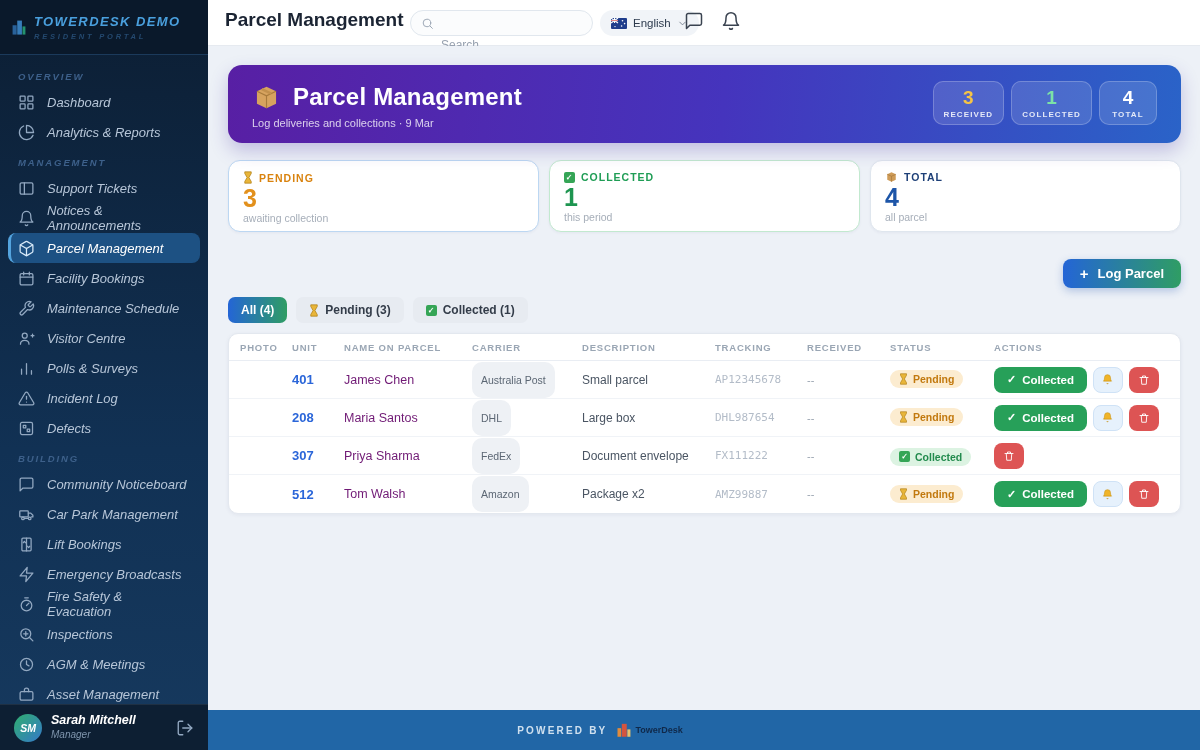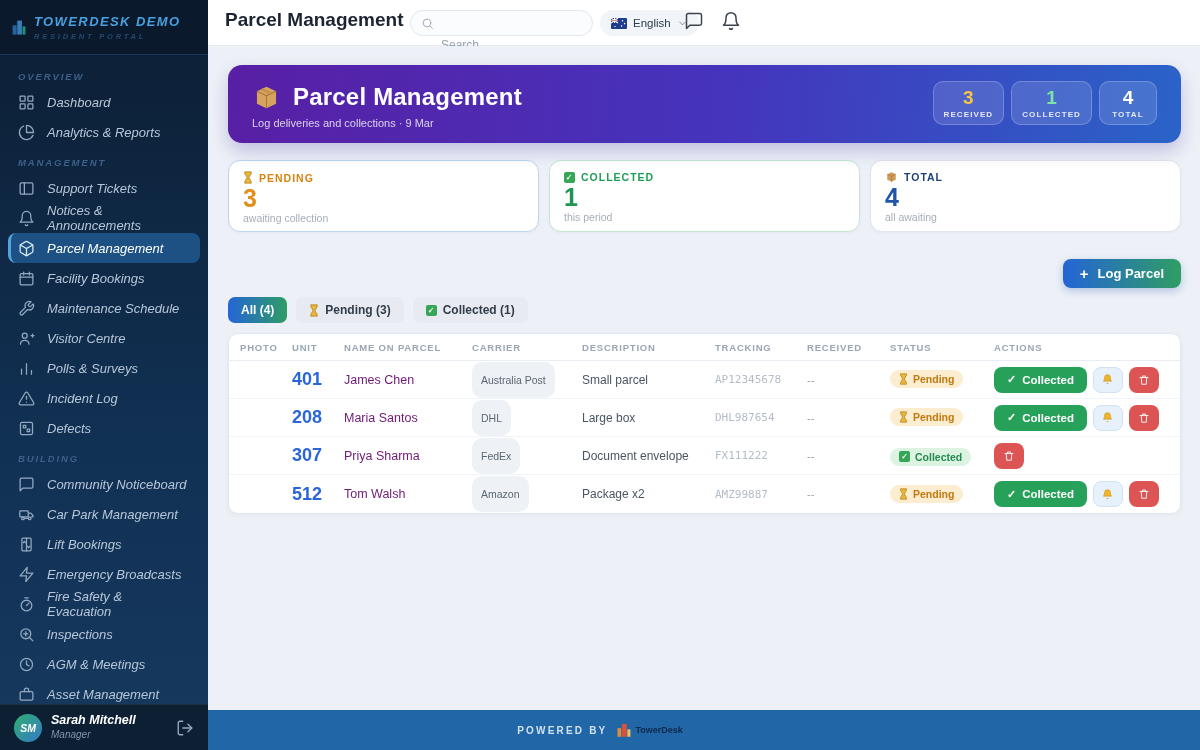--- a/index.html
+++ b/index.html
@@ -94,21 +94,21 @@
   .filter-tab.active { background:linear-gradient(90deg,#2465d6,#2f9d64); color:#fff; }
 
   .table-card { margin-top:10px; background:#fff; border-radius:10px; border:1px solid #e3e8ef;
     box-shadow:0 1px 4px rgba(30,40,90,.06); overflow:hidden; }
   .t-head, .t-row { display:grid; grid-template-columns:52px 52px 128px 110px 133px 92px 83px 104px 1fr;
     align-items:center; padding-left:11px; }
   .t-head { height:27px; border-bottom:1px solid #e9edf3; }
   .th { font-size:9.5px; letter-spacing:.8px; color:#9aa6b4; font-weight:bold; }
   .t-row { height:38px; border-bottom:1px solid #f0f3f7; }
   .t-row:last-child { border-bottom:none; }
-  .unit { color:#2b66d9; font-weight:bold; font-size:18px; cursor:pointer; }
+  .unit { color:#2b66d9; font-weight:bold; font-size:13px; cursor:pointer; }
   .pname { color:#701a75; font-size:12.5px; }
   .carrier-pill { display:inline-block; background:#eef1f5; border-radius:10px; padding:12px 9px; font-size:10.5px; color:#5c6774; width:max-content; }
   .desc { color:#4a5563; font-size:12px; }
   .tracking { color:#b3bcc8; font-family:"DejaVu Sans Mono",monospace; font-size:11px; }
   .received { color:#9aa4b1; font-size:11px; }
   .status-pill { display:inline-flex; align-items:center; gap:5px; border-radius:10px; padding:3px 9px; font-size:10.5px; font-weight:bold; width:max-content; }
   .status-pill.pending  { background:#fcecd0; color:#c2790e; }
   .status-pill.collected{ background:#dcf3e2; color:#238b4e; }
   .row-actions { display:flex; gap:6px; align-items:center; }
   .collect-btn { height:26px; padding:0 13px; border-radius:8px; border:none; background:#27a059; color:#fff;
@@ -441,21 +441,21 @@
       </div>
       <div class="stat-card total">
         <div class="stat-label">
             <svg width="13" height="12" viewBox="0 0 24 24">
               <path d="M12 2.5l8.5 4v11l-8.5 4-8.5-4v-11z" fill="#cf9c58"></path>
               <path d="M3.5 6.5L12 10.5l8.5-4M12 10.5V21.5" fill="none" stroke="#a87a3c" stroke-width="1.4"></path>
             </svg>
             <span>TOTAL</span>
           </div>
         <div class="stat-value">4</div>
-        <div class="stat-sub">all awaiting</div>
+        <div class="stat-sub">all parcel</div>
       </div>
     </div>
 
     <div class="actions-row">
       <button class="log-parcel-btn">
         <span class="plus-glyph"></span>
         <span>Log Parcel</span>
       </button>
     </div>
 

